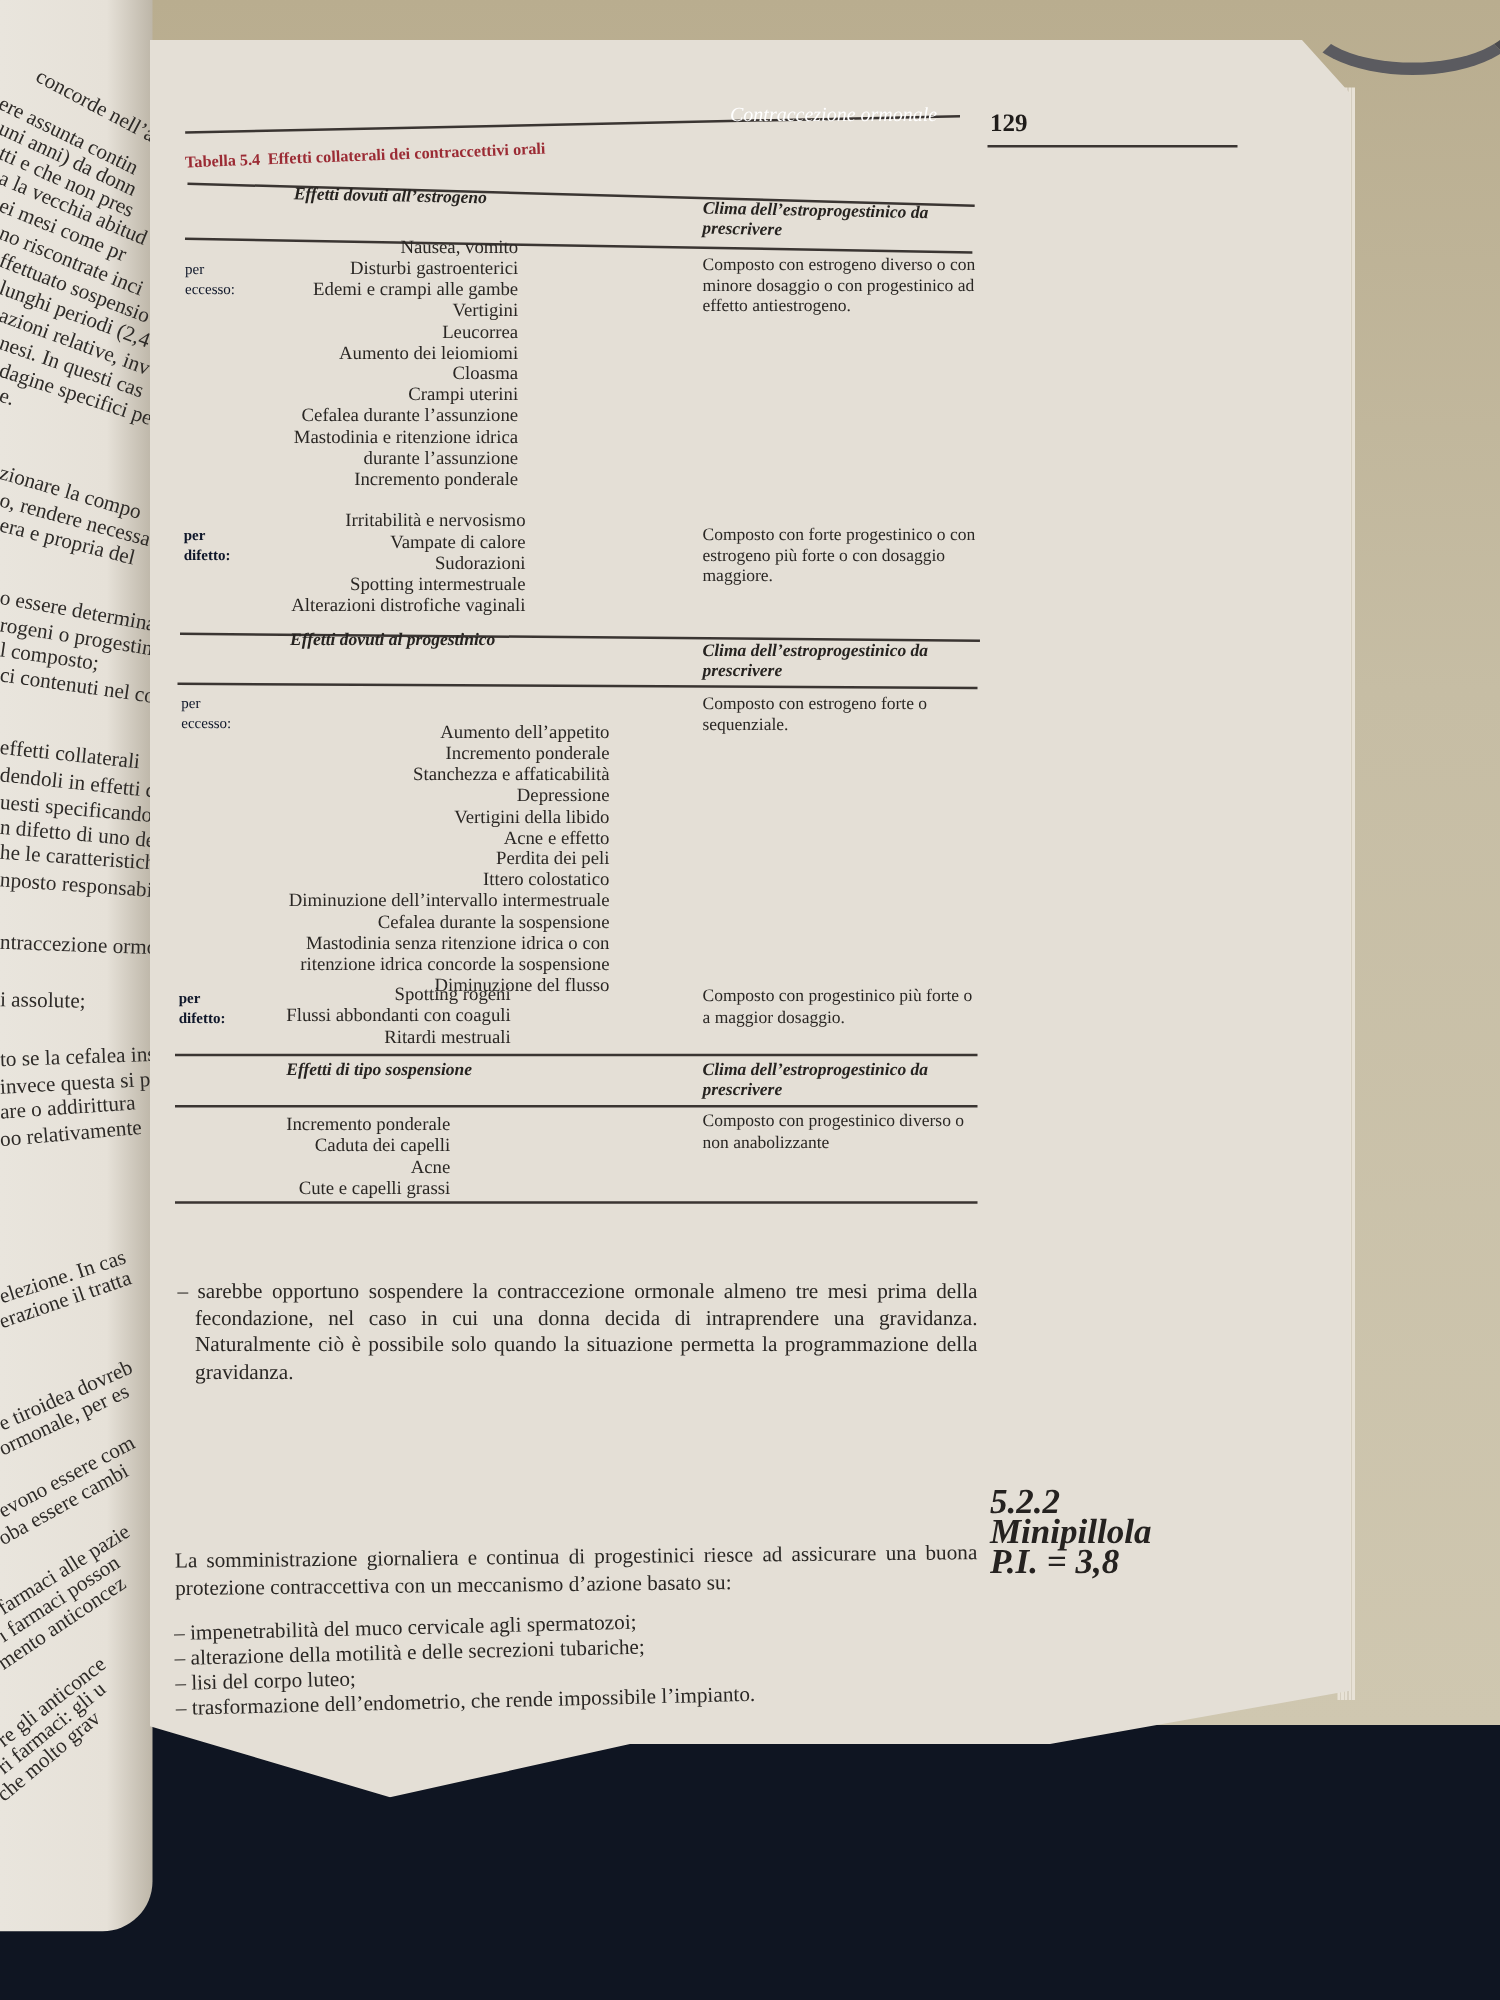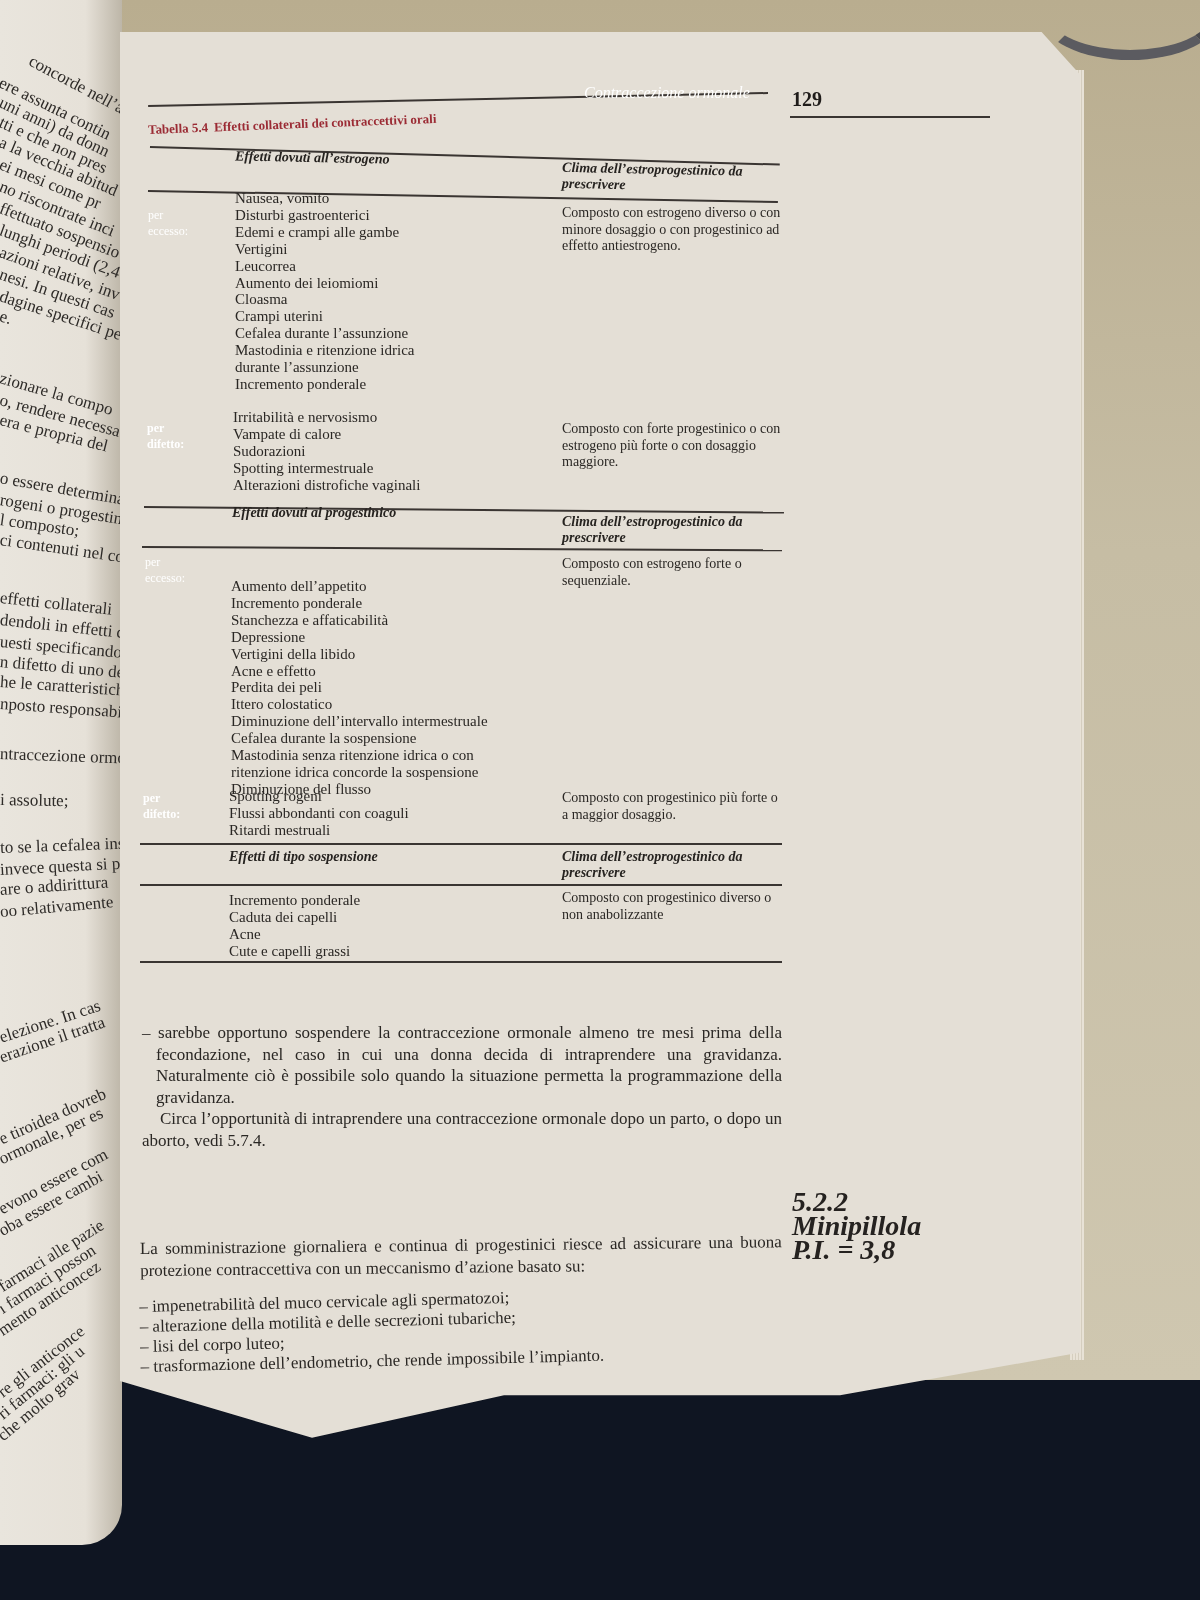--- a/index.html
+++ b/index.html
@@ -62,25 +62,25 @@
       color: #9b2b34; transform: rotate(-2.2deg); transform-origin: left center; white-space: nowrap;
     }
     .table-caption .num { margin-right: 6px; }
     .rule {
       position: absolute; height: 1.5px; background: #3a3532;
     }
     .hdr {
       position: absolute; font-style: italic; font-weight: bold; font-size: 14px; line-height: 16px; color: #262320;
     }
     .lbl {
-      position: absolute; font-size: 12px; line-height: 16px; color: #ffffff;
+      position: absolute; font-size: 12px; line-height: 16px; color: #0f172a;
     }
     .lbl.bold { font-weight: bold; }
     .items { position: absolute; font-size: 15px; line-height: 16.9px; color: #2a2724; margin: 0; padding: 0; list-style: none; }
-    .items li { white-space: nowrap; }
+    .items li { white-space: nowrap; text-align: right; }
     .remedy { position: absolute; font-size: 14px; line-height: 16.5px; color: #2a2724; width: 220px; }
     .body-text {
       position: absolute; font-size: 17px; line-height: 21.5px; color: #2a2724; text-align: justify;
     }
     .body-text p { margin: 0; }
     .indent { text-indent: 18px; }
     .dash-item { padding-left: 14px; text-indent: -14px; }
     .side-heading {
       position: absolute; left: 792px; top: 1190px; font-style: italic; font-weight: bold;
       font-size: 28px; line-height: 24px; color: #252220;
@@ -230,21 +230,20 @@
 <ul class="items" style="left:229px;top:892px;">
   <li>Incremento ponderale</li>
   <li>Caduta dei capelli</li>
   <li>Acne</li>
   <li>Cute e capelli grassi</li>
 </ul>
 <div class="remedy" style="left:562px;top:890px;">Composto con progestinico diverso o non anabolizzante</div>
 
 <div class="body-text" style="left:142px;top:1022px;width:640px;">
   <p class="dash-item">– sarebbe opportuno sospendere la contraccezione ormonale almeno tre mesi prima della fecondazione, nel caso in cui una donna decida di intraprendere una gravidanza. Naturalmente ciò è possibile solo quando la situazione permetta la programmazione della gravidanza.</p>
-  <p class="indent">Circa l’opportunità di intraprendere una contraccezione ormonale dopo un parto, o dopo un aborto, vedi 5.7.4.</p>
 </div>
 
 <div class="side-heading">
   <div>5.2.2</div>
   <div>Minipillola</div>
   <div>P.I. = 3,8</div>
 </div>
 
 <div class="body-text" style="left:140px;top:1238px;width:642px;transform:rotate(-0.6deg);transform-origin:left;">
   <p>La somministrazione giornaliera e continua di progestinici riesce ad assicurare una buona protezione contraccettiva con un meccanismo d’azione basato su:</p>

